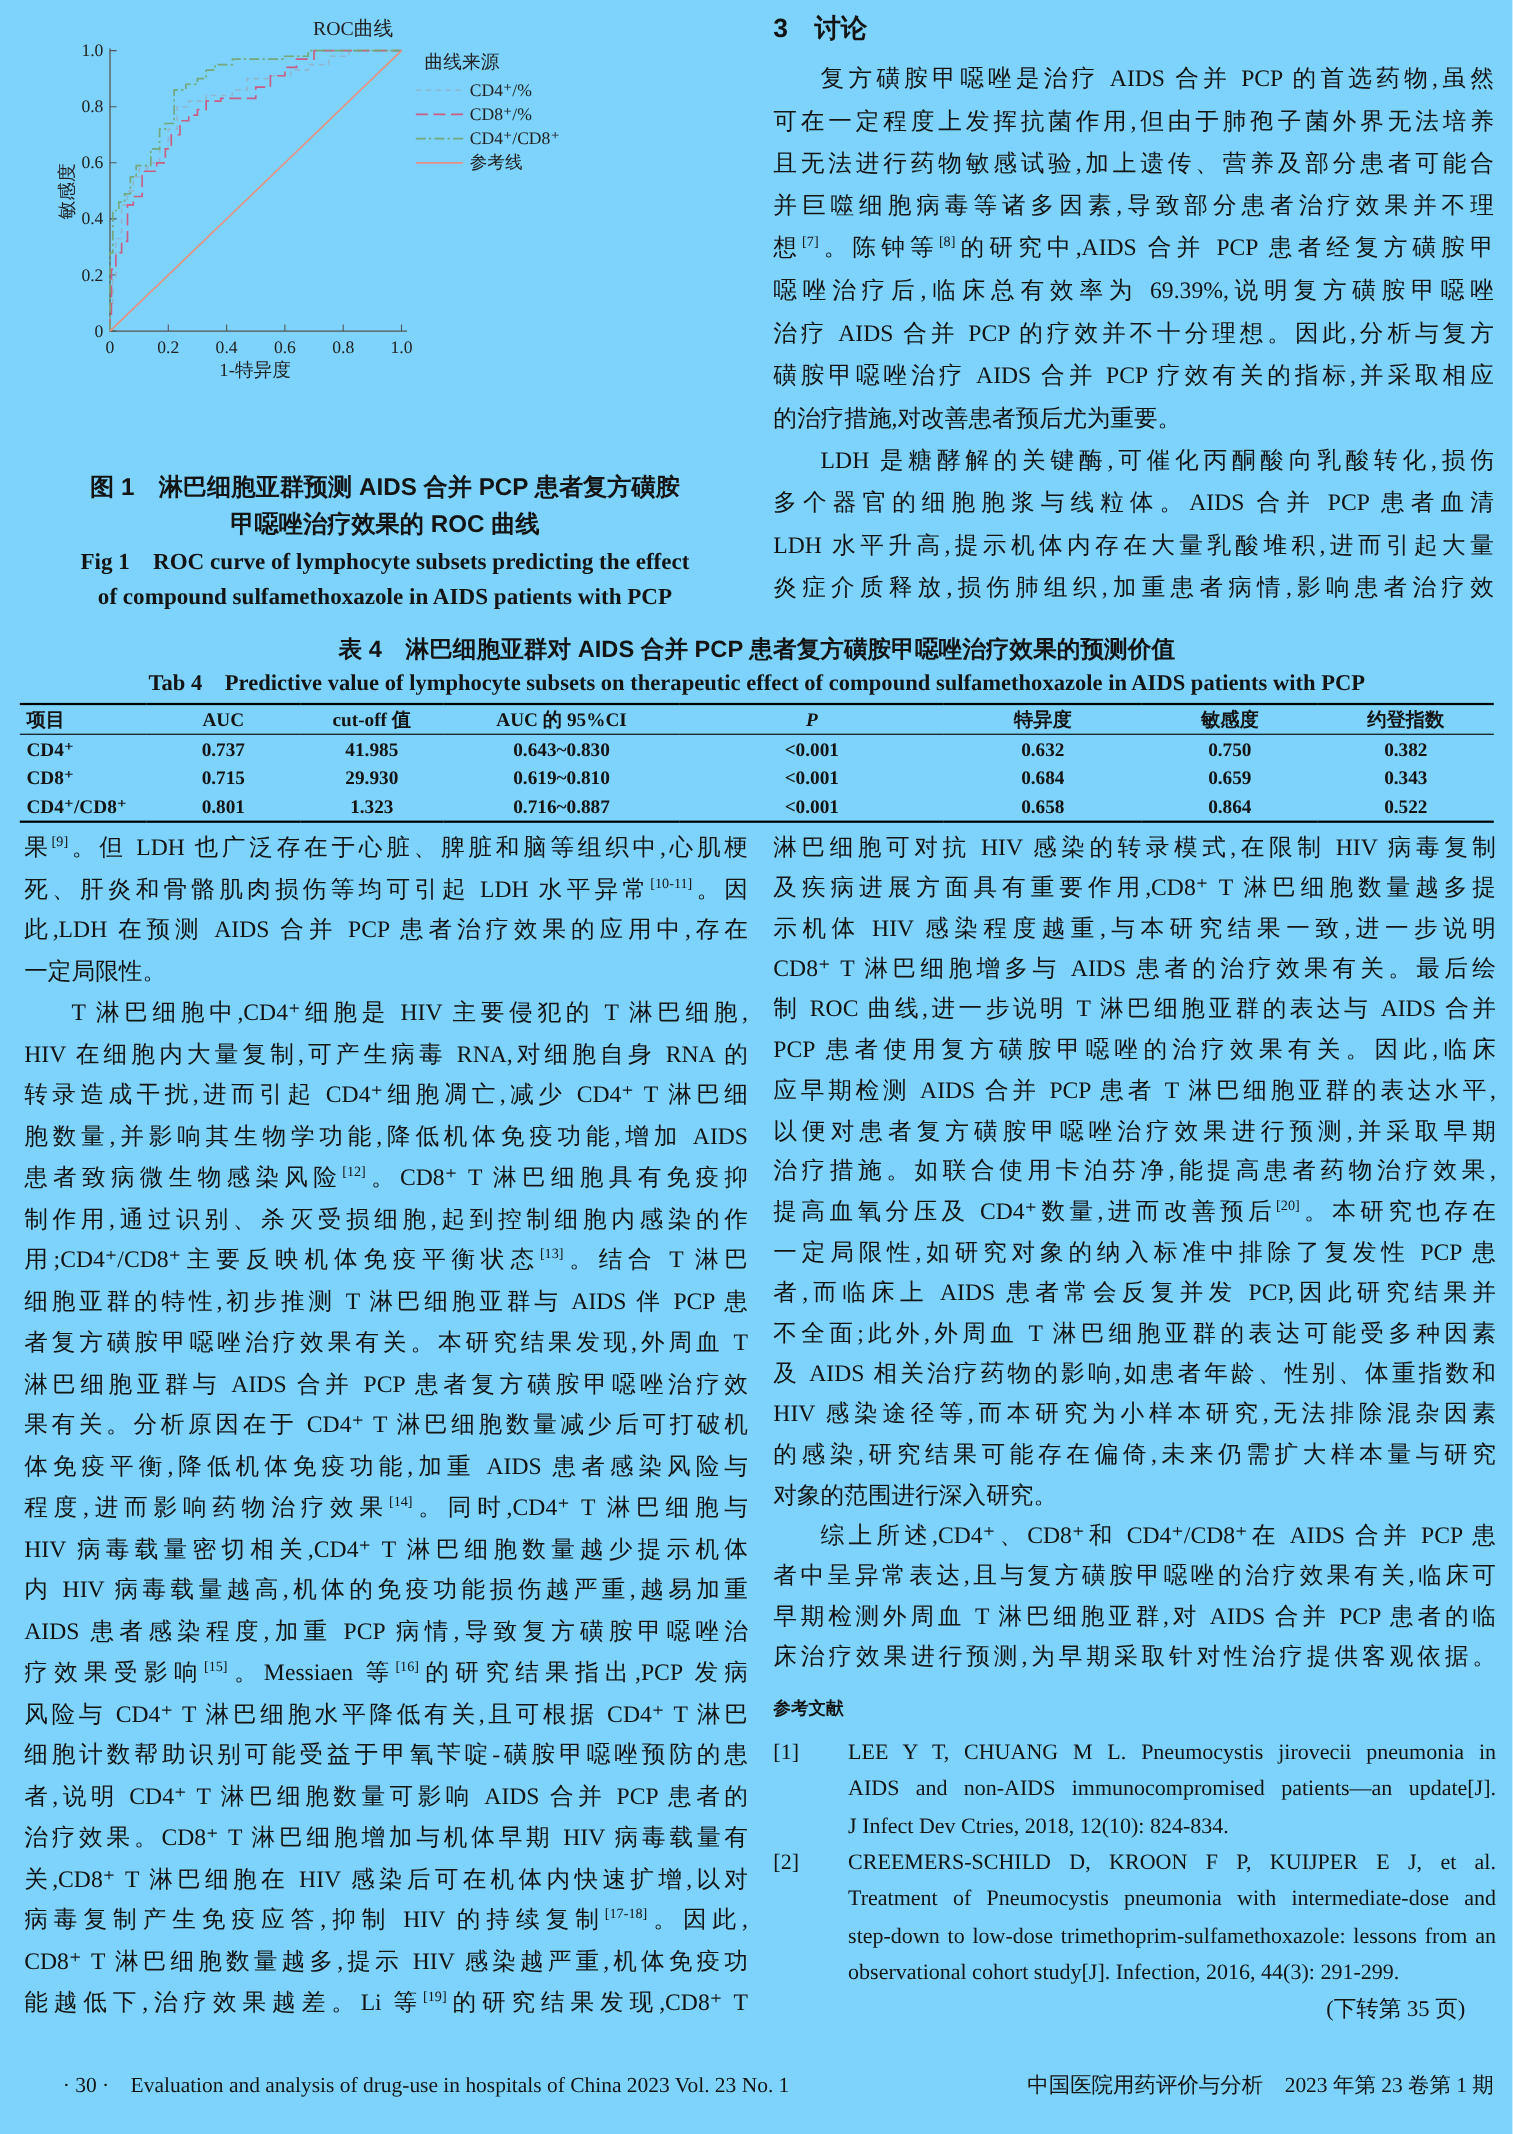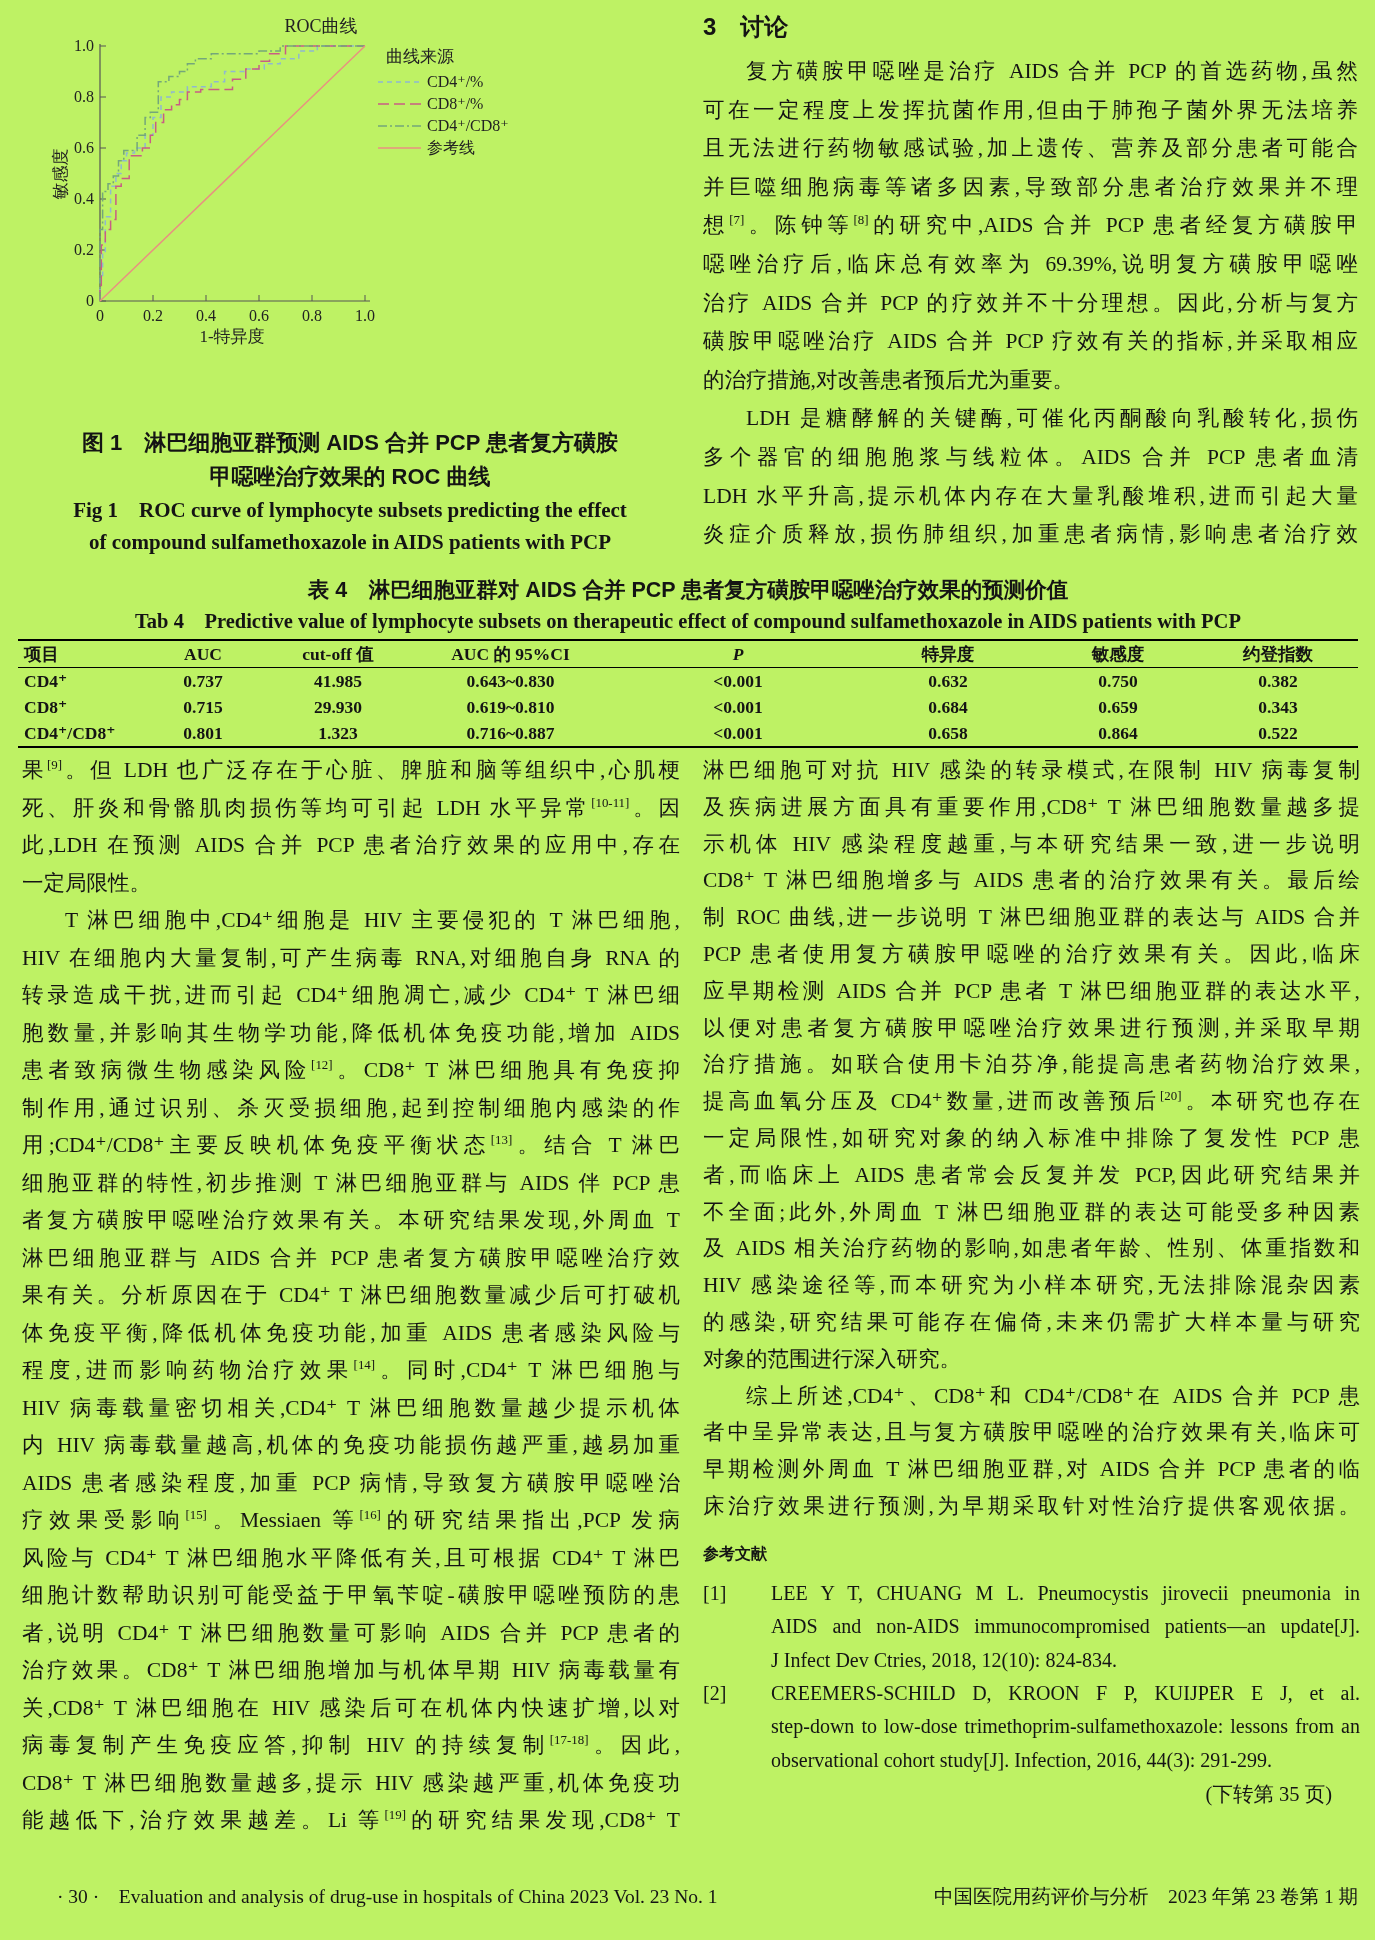--- a/index.html
+++ b/index.html
@@ -1,16 +1,16 @@
 <!DOCTYPE html>
 <html><head>
 <meta charset="utf-8">
 <style>
   html,body{margin:0;padding:0;background:#ffffff;}
-  .page{position:relative;width:1375px;height:1940px;background:#bef264;overflow:hidden;
+  .page{position:relative;width:1375px;height:1940px;background:#7dd3fc;overflow:hidden;
         font-family:"Liberation Serif","DejaVu Serif",serif;color:#141414;}
   .abs{position:absolute;}
   .pre{white-space:pre-wrap;}
   sup{font-size:0.6em;vertical-align:super;line-height:0;}
 
   
   .line{text-align:justify;text-align-last:justify;overflow:hidden;}
   .line.ind{text-indent:2em;}
   .line.end{text-align-last:left;}
   .rt .line{height:38.6px;line-height:38.6px;font-size:21.5px;}
@@ -256,20 +256,21 @@
         <div class="line">者中呈异常表达,且与复方磺胺甲噁唑的治疗效果有关,临床可</div>
         <div class="line">早期检测外周血 T 淋巴细胞亚群,对 AIDS 合并 PCP 患者的临</div>
         <div class="line">床治疗效果进行预测,为早期采取针对性治疗提供客观依据。</div>
       </div>
     <div class="refs-heading">参考文献</div>
     <div id="refs">
         <div class="ref-line"><span class="ref-num">[1]</span>LEE Y T, CHUANG M L. Pneumocystis jirovecii pneumonia in</div>
         <div class="ref-line">AIDS and non-AIDS immunocompromised patients—an update[J].</div>
         <div class="ref-line end">J Infect Dev Ctries, 2018, 12(10): 824-834.</div>
         <div class="ref-line"><span class="ref-num">[2]</span>CREEMERS-SCHILD D, KROON F P, KUIJPER E J, et al.</div>
+        <div class="ref-line">Treatment of Pneumocystis pneumonia with intermediate-dose and</div>
         <div class="ref-line">step-down to low-dose trimethoprim-sulfamethoxazole: lessons from an</div>
         <div class="ref-line end">observational cohort study[J]. Infection, 2016, 44(3): 291-299.</div>
       </div>
     <div class="continuation">(下转第 35 页)</div>
   </div>
 
   <div class="abs footer" style="left:22px;right:17px;top:1884px;margin-left:35px;">
     <div class="pre">· 30 ·    Evaluation and analysis of drug-use in hospitals of China 2023 Vol. 23 No. 1</div>
     <div class="pre">中国医院用药评价与分析　2023 年第 23 卷第 1 期</div>
   </div>

